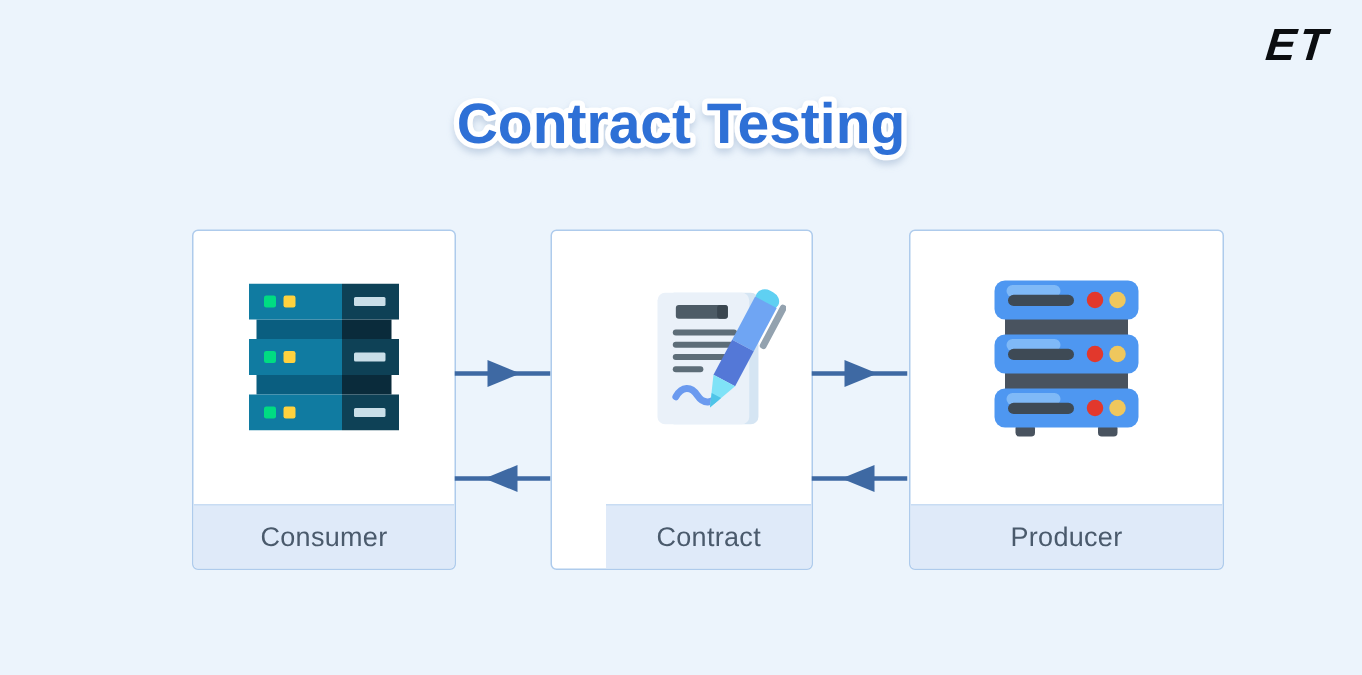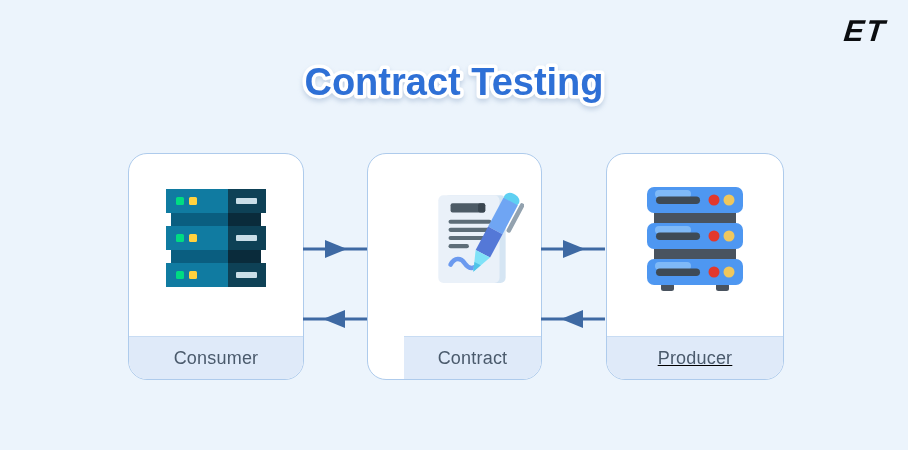--- a/index.html
+++ b/index.html
@@ -45,29 +45,29 @@
     stroke-linejoin: round;
   }
 
   
   .card {
     position: absolute;
     top: 153px;
     height: 227px;
     background: #FFFFFF;
     border: 1.5px solid #AECBEC;
-    border-radius: 19px;
+    border-radius: 4px;
     display: flex;
     flex-direction: column;
     overflow: hidden;
     gap: 15px;
   }
   .card-consumer { left: 128px; width: 176px; }
   .card-contract { left: 367px; width: 175px; padding-left: 36px; }
-  .card-producer { left: 606px; width: 178px; text-decoration: underline; }
+  .card-producer { left: 606px; width: 210px; }
 
   .icon-wrap {
     flex: 1 1 auto;
     display: flex;
     align-items: center;
     justify-content: center;
   }
 
   .card-label {
     flex: 0 0 43px;

